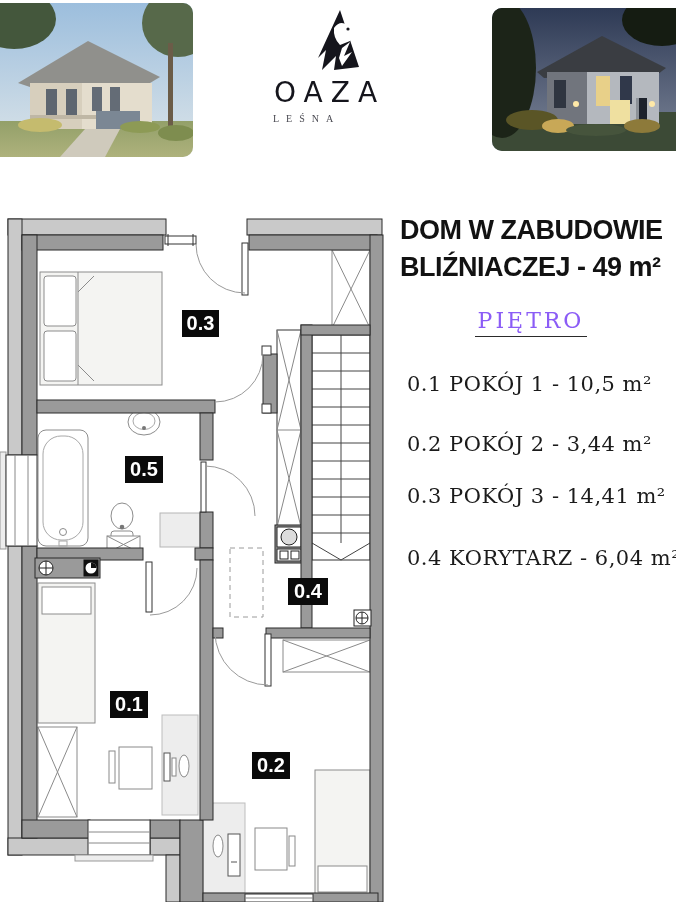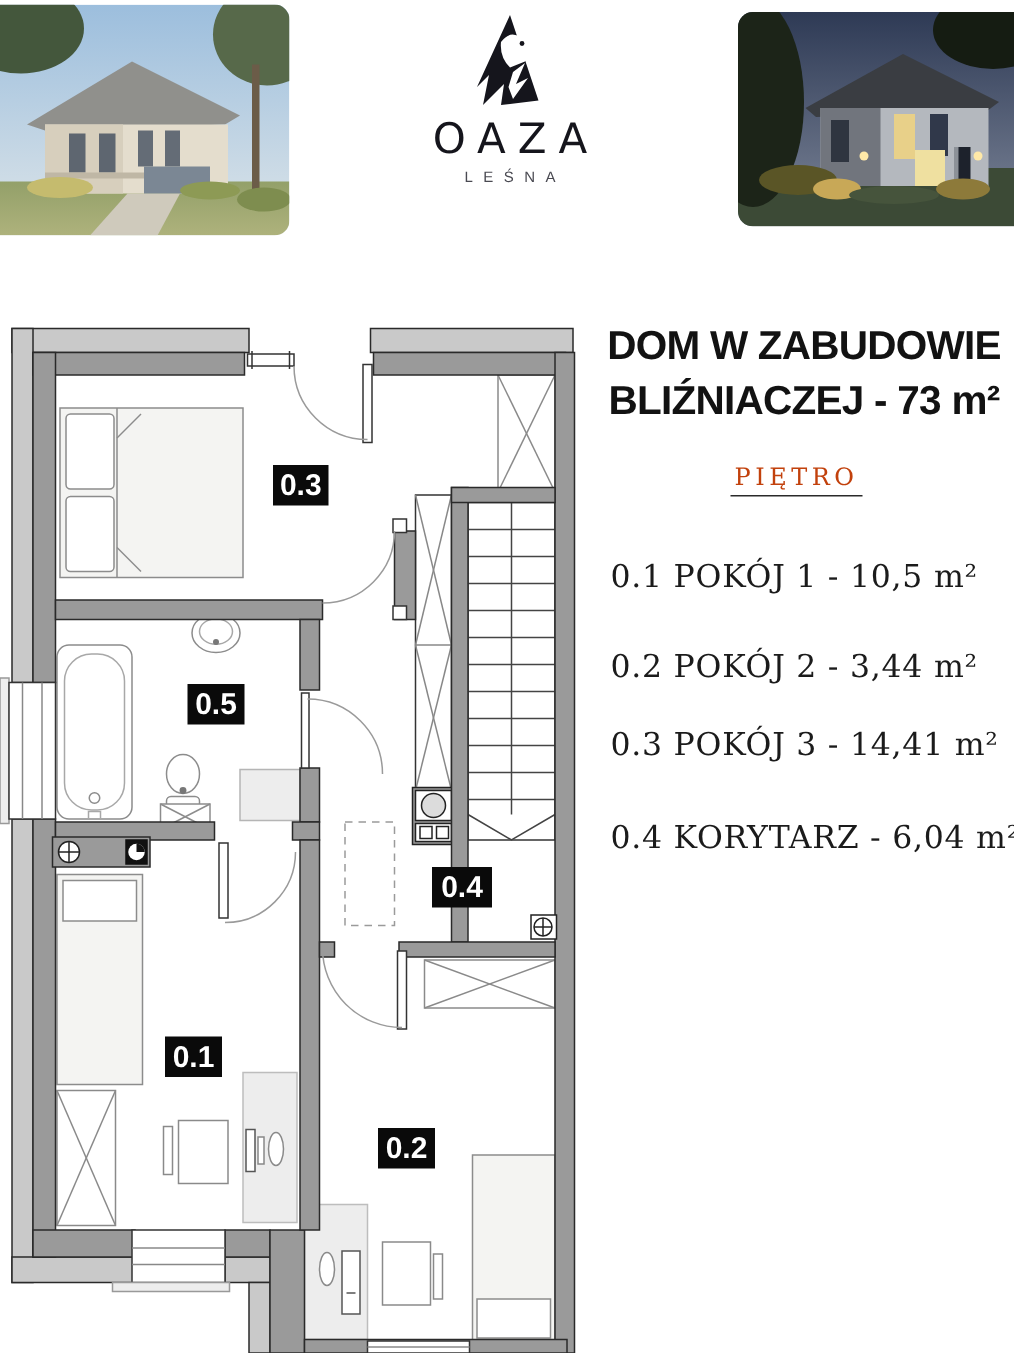--- a/index.html
+++ b/index.html
@@ -3,33 +3,33 @@
 <meta charset="utf-8">
 <style>
   html,body{margin:0;padding:0;background:#fff;}
   #page{position:relative;width:676px;height:902px;background:#ffffff;overflow:hidden;
         font-family:"Liberation Sans",sans-serif;color:#1a1a1a;}
 
   
   .photo{position:absolute;overflow:hidden;}
   #photo-left{left:0;top:3px;width:193px;height:154px;border-radius:0 10px 10px 0;}
   #photo-right{left:492px;top:8px;width:184px;height:143px;border-radius:10px 0 0 10px;}
-  #logo{position:absolute;left:266px;top:8px;width:148px;text-align:center;}
+  #logo{position:absolute;left:266px;top:8px;width:148px;text-align:left;}
   #logo .mark{display:block;margin:0 auto;}
   #brand-name{font-family:"DejaVu Sans",sans-serif;font-size:28px;font-weight:400;
               letter-spacing:8px;color:#15151c;margin-top:4px;padding-left:8px;}
-  #brand-sub{font-family:Liberation Sans, sans-serif;font-size:10px;letter-spacing:7px;
+  #brand-sub{font-family:Liberation Serif, serif;font-size:10px;letter-spacing:7px;
              color:#4a4a52;margin-top:4px;padding-left:7px;}
 
   
-  #title{position:absolute;left:400px;top:212px;width:272px;text-align:center;
+  #title{position:absolute;left:400px;top:212px;width:272px;text-align:left;
          font-weight:800;font-size:27px;line-height:37px;letter-spacing:-0.5px;color:#121212;}
   #floor-label-wrap{position:absolute;left:400px;top:308px;width:262px;text-align:center;}
-  #floor-label{display:inline-block;font-family:"DejaVu Serif",serif;font-size:16px;
-               letter-spacing:3px;color:#c2410c;border-bottom:1.5px solid #2a2a2a;
+  #floor-label{display:inline-block;font-family:"DejaVu Serif",serif;font-size:22px;
+               letter-spacing:3px;color:#8b5cf6;border-bottom:1.5px solid #2a2a2a;
                padding:0 3px 3px 3px;}
   .room-line{position:absolute;left:407px;font-family:"DejaVu Serif",serif;
              font-size:21px;letter-spacing:0.5px;color:#1b1b1b;white-space:nowrap;}
 
   
   #plan{position:absolute;left:0;top:200px;}
 </style>
 </head>
 <body>
 
@@ -104,21 +104,21 @@
       <ellipse cx="66" cy="118" rx="16" ry="7" fill="#c8a857"></ellipse>
       <ellipse cx="104" cy="122" rx="30" ry="6" fill="#46543c"></ellipse>
       <ellipse cx="150" cy="118" rx="18" ry="7" fill="#8d7a3a"></ellipse>
       <circle cx="84" cy="96" r="3" fill="#ffe9a8"></circle>
       <circle cx="160" cy="96" r="3" fill="#ffe9a8"></circle>
     </svg>
   </div>
 
   <div id="title">
     <div>DOM W ZABUDOWIE</div>
-    <div>BLIŹNIACZEJ - 73 m²</div>
+    <div>BLIŹNIACZEJ - 49 m²</div>
   </div>
 
   <div id="floor-label-wrap">
     <span id="floor-label">PIĘTRO</span>
   </div>
 
   <div class="room-line" style="top:372px">0.1 POKÓJ 1 - 10,5 m²</div>
   <div class="room-line" style="top:432px">0.2 POKÓJ 2 - 3,44 m²</div>
   <div class="room-line" style="top:484px">0.3 POKÓJ 3 - 14,41 m²</div>
   <div class="room-line" style="top:546px">0.4 KORYTARZ - 6,04 m²</div>

